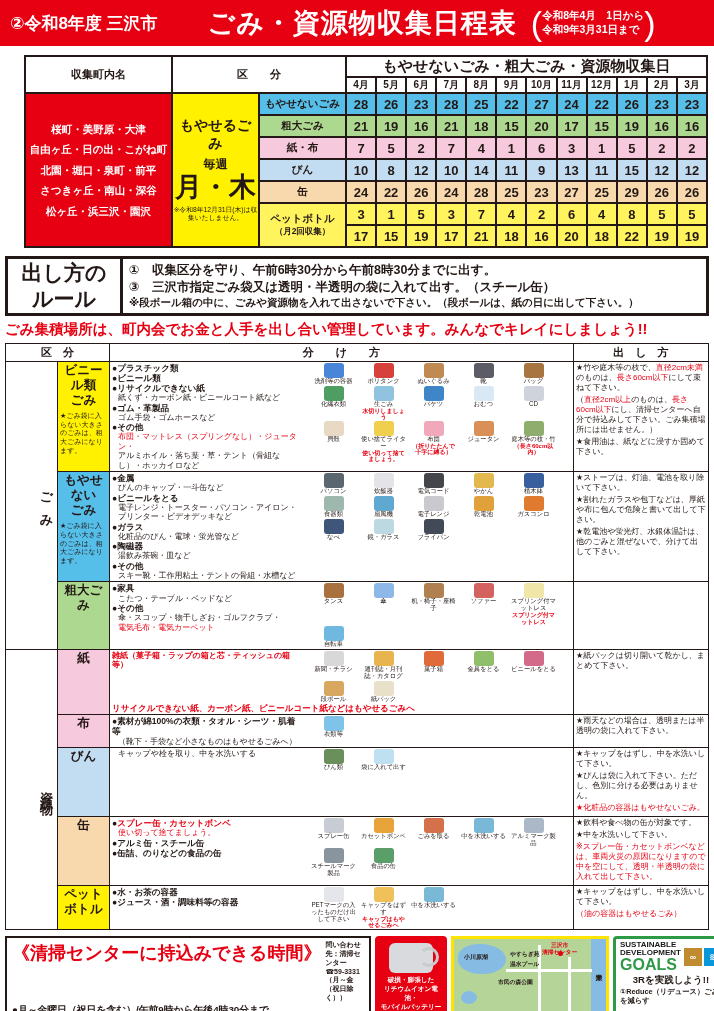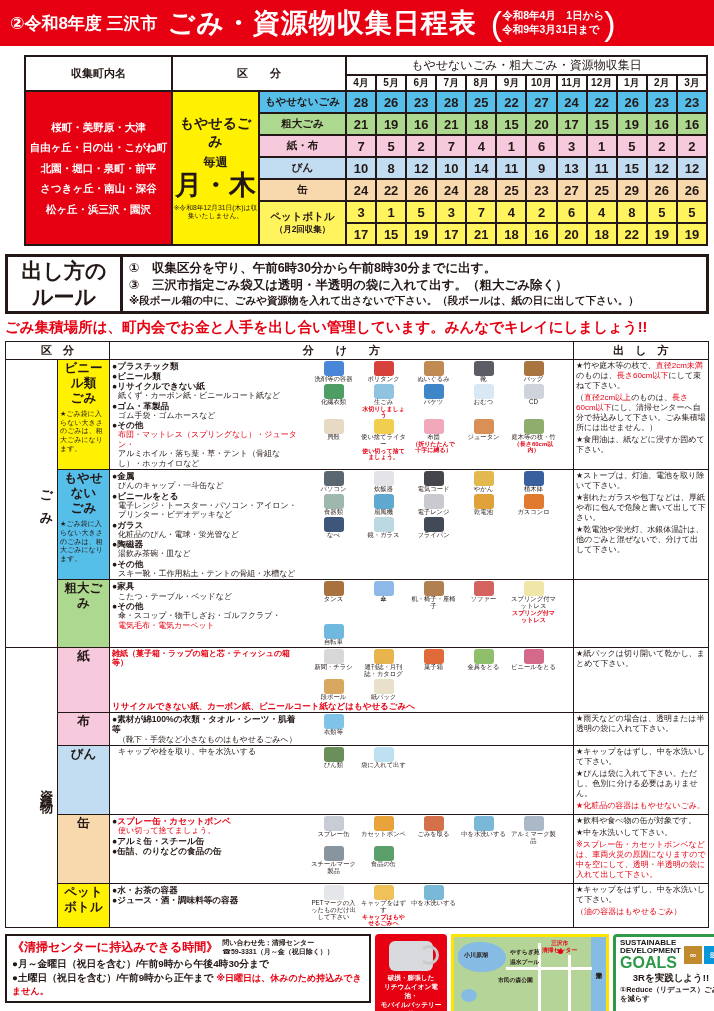--- a/index.html
+++ b/index.html
@@ -2,31 +2,31 @@
 <html><head>
 <meta charset="utf-8">
 <style>
   html,body{margin:0;padding:0;background:#fff;}
   body{font-family:"Liberation Sans","DejaVu Sans",sans-serif;color:#231815;}
   .page{position:relative;width:714px;height:1011px;background:#fff;overflow:hidden;}
   .red{color:#E60012;}
   
   .hdr{display:flex;align-items:center;background:#E60012;color:#fff;height:46px;padding:0 10px;gap:10px;}
   .hdr .ed{font-size:17px;font-weight:bold;white-space:nowrap;}
-  .hdr .ttl{font-size:27px;font-weight:bold;letter-spacing:1px;white-space:nowrap;flex:0 0 auto;}
+  .hdr .ttl{font-size:27px;font-weight:bold;letter-spacing:1px;white-space:nowrap;flex:0 0 auto;margin-left:40px;}
   .hdr .period{display:flex;align-items:center;margin-left:4px;}
   .hdr .paren{font-size:34px;font-weight:300;line-height:1;}
   .hdr .plines{font-size:10.5px;font-weight:bold;line-height:1.3;white-space:pre-line;}
   
   .schedwrap{margin:9px 5px 0 24px;}
   table{border-collapse:collapse;}
   .sched{table-layout:fixed;width:684px;}
   .sched th,.sched td{border:2px solid #231815;padding:0;text-align:center;vertical-align:middle;}
   .sched .h1{font-size:11px;font-weight:bold;background:#fff;height:15px;}
-  .sched .rt{font-size:12px;font-weight:normal;margin-left:21px;}
+  .sched .rt{font-size:15px;font-weight:bold;margin-left:21px;}
   .month-cell{font-size:10px;font-weight:bold;height:14px;background:#fff;}
   .town-cell{background:#E60012;color:#fff;width:145px;}
   .town{font-size:10.5px;font-weight:bold;white-space:nowrap;line-height:1.95;}
   .kubun-cell{background:#FFF100;width:86px;}
   .kubun-cell .w{font-size:14px;font-weight:bold;}
   .kubun-cell .f{font-size:12px;font-weight:bold;margin-top:3px;}
   .kubun-cell .d{font-size:27px;font-weight:bold;line-height:1.1;}
   .kubun-cell .n{font-size:6.8px;margin-top:3px;line-height:1.25;}
   .row-label{font-size:10.5px;font-weight:bold;width:86px;}
   .row-label .sm{font-size:8.5px;}
@@ -60,21 +60,21 @@
   .chip-label{font-size:6.3px;line-height:1.1;}
   .chip-sub{font-size:6px;line-height:1.05;color:#E60012;font-weight:bold;}
   .wake-rednote{font-size:8.5px;font-weight:bold;color:#E60012;line-height:1.15;margin-top:1px;}
   .dashi{width:132px;}
   .dashi-line{font-size:8px;line-height:1.25;margin-bottom:2px;}
   
   .midband{display:flex;gap:4px;margin:6px 5px 0 5px;align-items:stretch;}
   .midleft{flex:0 0 366px;display:flex;flex-direction:column;gap:5px;}
   .timebox{border:2.5px solid #231815;padding:3px 5px;}
   .timebox .tb-head{display:flex;align-items:flex-start;gap:4px;}
-  .tb-title{font-size:12px;font-weight:bold;color:#E60012;white-space:nowrap;}
+  .tb-title{font-size:18px;font-weight:bold;color:#E60012;white-space:nowrap;}
   .tb-contact{font-size:7px;font-weight:bold;line-height:1.25;white-space:pre-line;}
   .tb-line{font-size:9.8px;font-weight:bold;line-height:1.4;}
   .tb-line .red{font-size:9px;}
   .batbox{flex:0 0 66px;background:#E60012;border-radius:4px;color:#fff;padding:3px;display:flex;flex-direction:column;align-items:center;}
   .bat-img{width:44px;height:30px;background:#d8dadd;border-radius:6px;margin:4px 0 3px 0;position:relative;}
   .bat-img:after{content:"";position:absolute;right:-6px;top:4px;width:14px;height:14px;border:3px solid #c8cacc;border-radius:50%;border-left-color:transparent;}
   .bat-txt{font-size:6.6px;font-weight:bold;line-height:1.35;text-align:center;white-space:pre-line;}
   .mapbox{flex:0 0 152px;border:3px solid #FFE400;background:#B5D498;position:relative;overflow:hidden;}
   .map-lake{position:absolute;left:4px;top:5px;width:48px;height:30px;background:#86BCE4;border-radius:45% 55% 50% 50%;}
   .map-lake-l{position:absolute;left:10px;top:14px;font-size:6px;font-weight:bold;}
@@ -266,21 +266,21 @@
         </tbody>
     </table>
   </div>
 
   <div class="rules">
     <div class="rt-title" style="white-space: pre-line;">出し方の
 ルール</div>
     <div class="rt-body">
       <div id="rules-items">
           <div class="ri">①　収集区分を守り、午前6時30分から午前8時30分までに出す。</div>
-          <div class="ri">③　三沢市指定ごみ袋又は透明・半透明の袋に入れて出す。（粗大ごみ除く）</div>
+          <div class="ri">③　三沢市指定ごみ袋又は透明・半透明の袋に入れて出す。（スチール缶）</div>
         </div>
       <div class="rn">※段ボール箱の中に、ごみや資源物を入れて出さないで下さい。（段ボールは、紙の日に出して下さい。）</div>
     </div>
   </div>
 
   <div class="banner">ごみ集積場所は、町内会でお金と人手を出し合い管理しています。みんなでキレイにしましょう!!</div>
 
   <div class="mainwrap">
     <table class="mtab">
       <thead>

